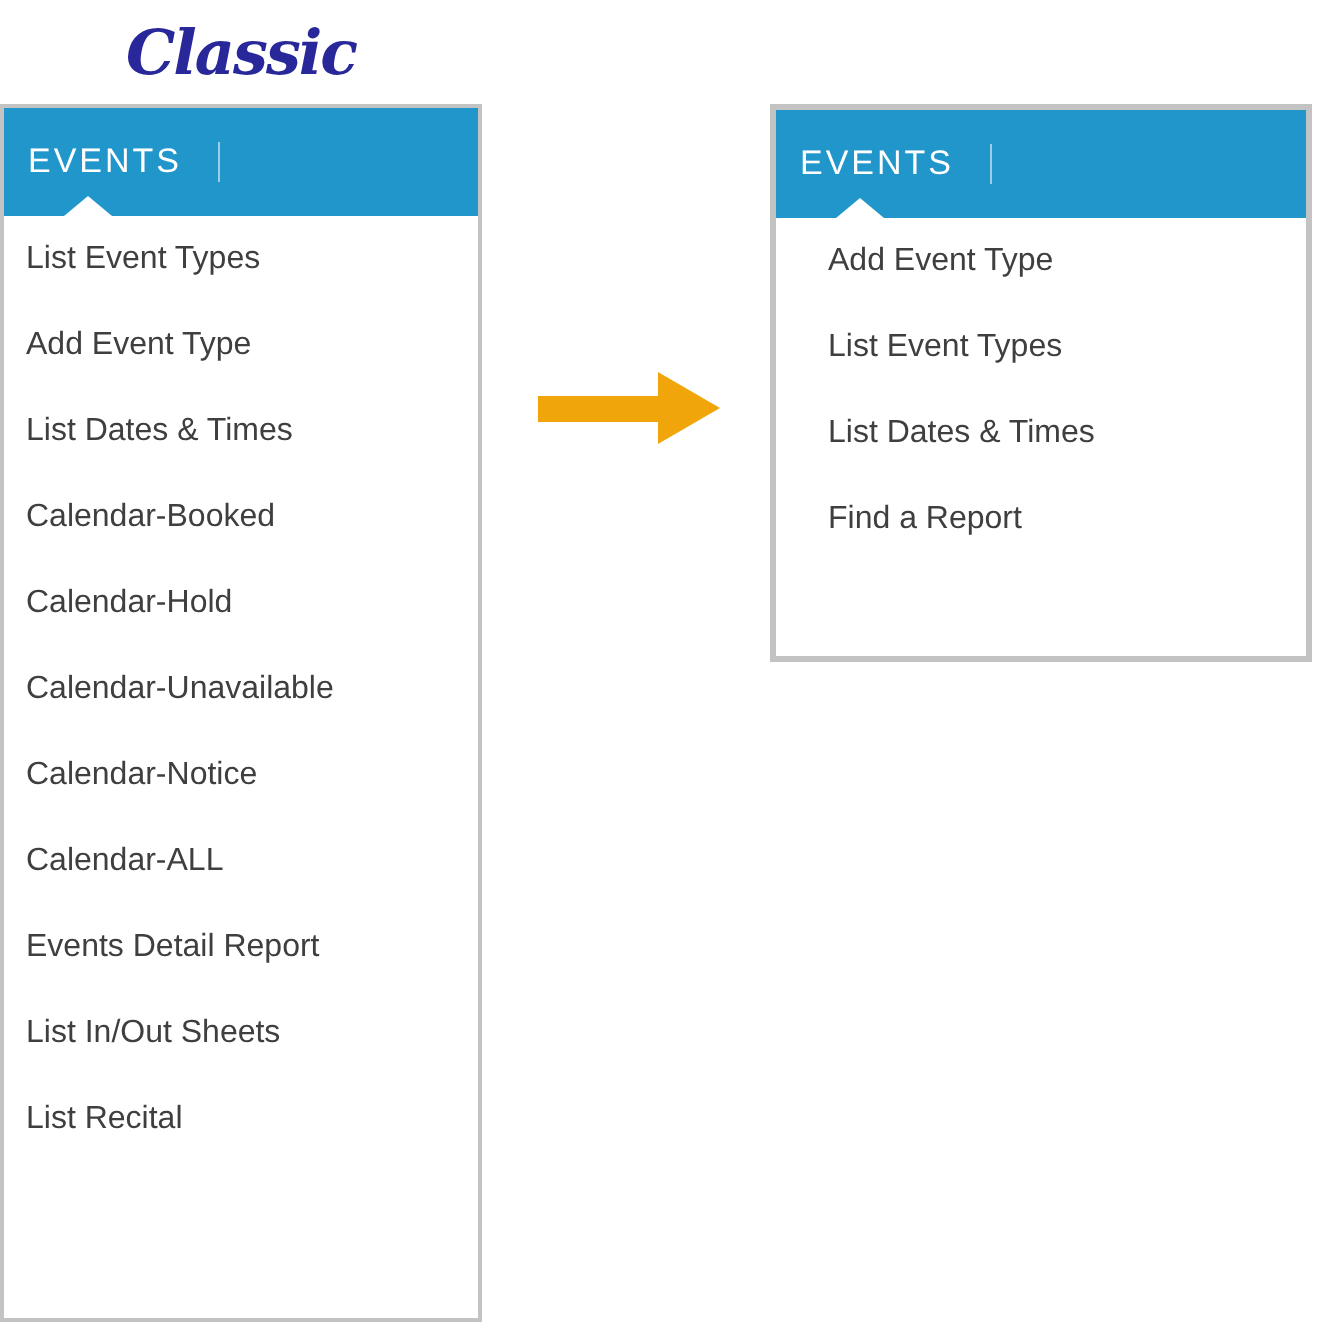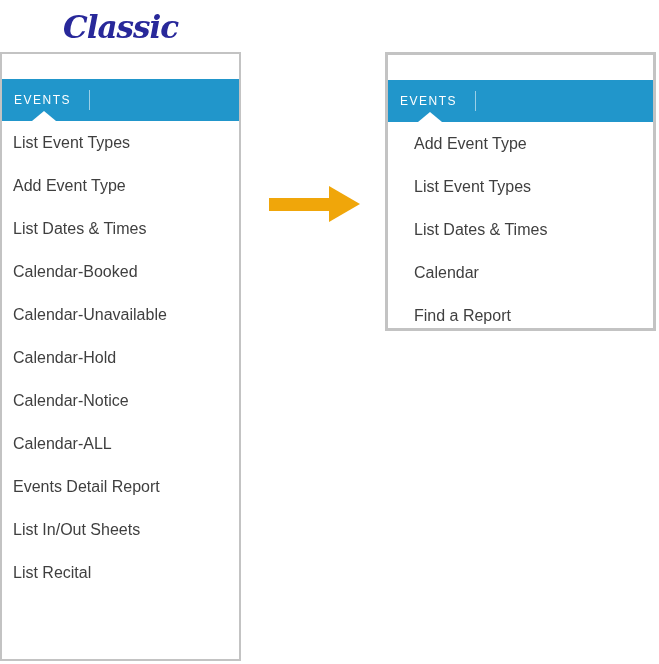--- a/index.html
+++ b/index.html
@@ -44,30 +44,29 @@
   .panel {
     position: absolute;
     background: #ffffff;
     border: 2px solid var(--border-gray);
   }
   .panel-classic { left: 0; top: 52px; width: 241px; height: 609px; }
   .panel-simplified { left: 385px; top: 52px; width: 271px; height: 279px; border-width: 3px; }
 
   .menu-header {
     position: relative;
-    height: 42px;
+    height: 54px;
     background: var(--header-blue);
     display: flex;
     align-items: center;
     padding-left: 12px;
     color: var(--header-text);
-    font-size: 12px;
+    font-size: 17px;
     letter-spacing: 1.5px;
     cursor: pointer;
-    margin-top: 25px;
   }
   .menu-header-divider {
     margin-left: 18px;
     width: 1px;
     height: 20px;
     background: rgba(255,255,255,0.55);
   }
   .caret {
     position: absolute;
     bottom: 0;
@@ -139,25 +138,25 @@
         <li class="menu-item">
           <span>List Dates &amp; Times</span>
         </li>
 
 
         <li class="menu-item">
           <span>Calendar-Booked</span>
         </li>
 
         <li class="menu-item">
+          <span>Calendar-Hold</span>
+        </li>
+
+        <li class="menu-item">
           <span>Calendar-Unavailable</span>
-        </li>
-
-        <li class="menu-item">
-          <span>Calendar-Hold</span>
         </li>
 
         <li class="menu-item">
           <span>Calendar-Notice</span>
         </li>
 
         <li class="menu-item">
           <span>Calendar-ALL</span>
         </li>
 
@@ -194,23 +193,20 @@
         </li>
 
         <li class="menu-item">
           <span>List Event Types</span>
         </li>
 
         <li class="menu-item">
           <span>List Dates &amp; Times</span>
         </li>
 
-        <li class="menu-item">
-          <span>Calendar</span>
-        </li>
 
         <li class="menu-item">
           <span>Find a Report</span>
         </li>
       </ul>
   </div>
 
 </div>
 
 </body></html>

